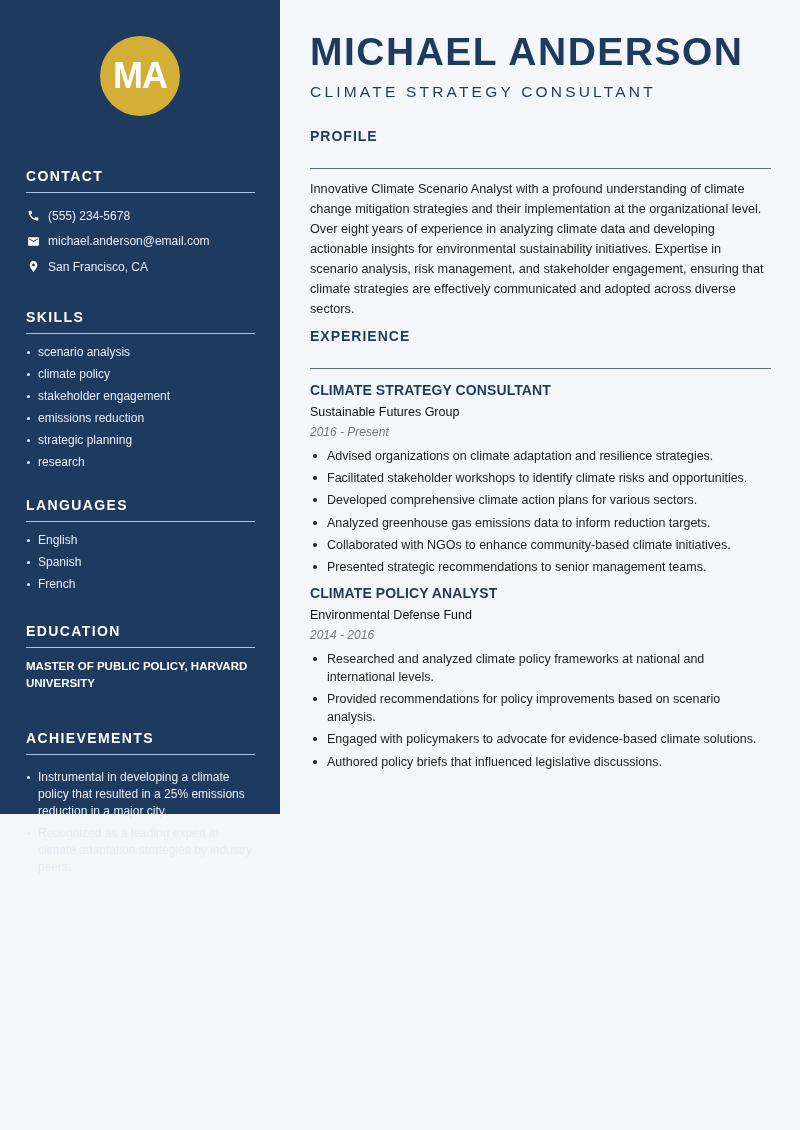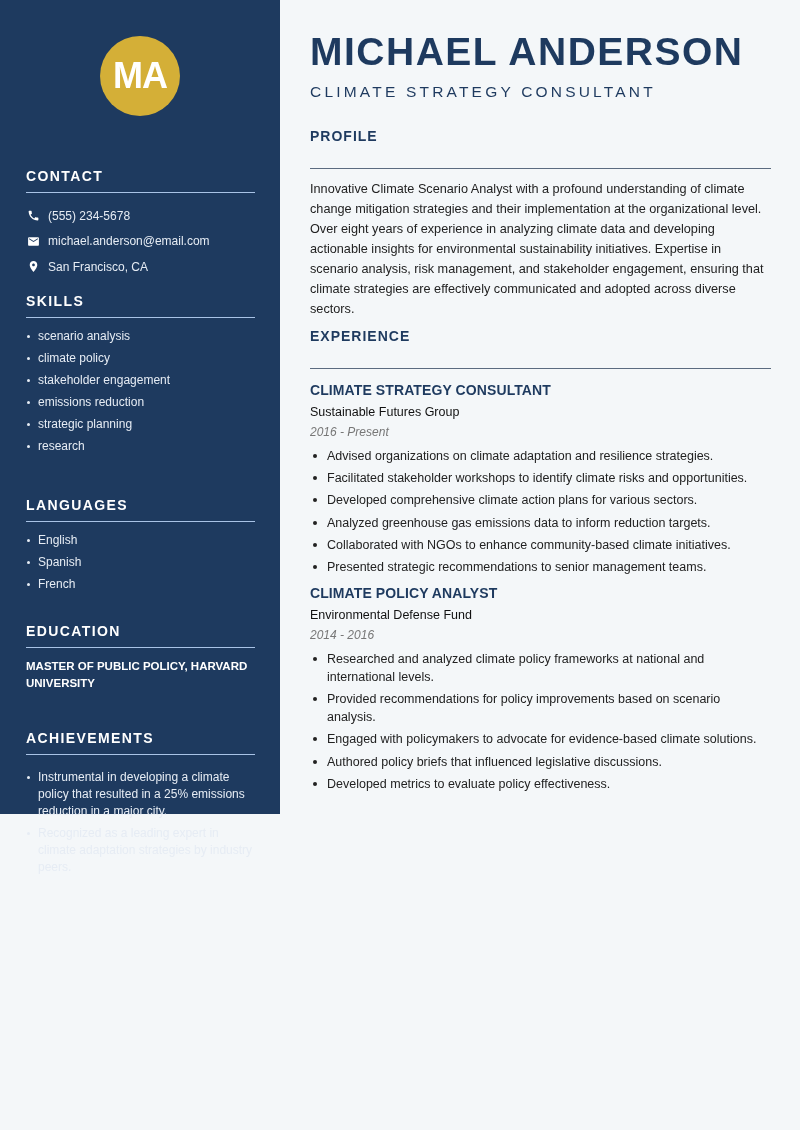--- a/index.html
+++ b/index.html
@@ -116,21 +116,21 @@
         <span class="ic">
           <svg viewBox="0 0 24 24">
               <path d="M12 2C8.1 2 5 5.1 5 9c0 5.2 7 13 7 13s7-7.8 7-13c0-3.9-3.1-7-7-7zm0 9.5c-1.4 0-2.5-1.1-2.5-2.5S10.6 6.5 12 6.5s2.5 1.1 2.5 2.5-1.1 2.5-2.5 2.5z"></path>
             </svg>
         </span>
         <span>San Francisco, CA</span>
       </li>
     </ul>
   </section>
 
-  <section class="side-section" style="top:293px;">
+  <section class="side-section" style="top:309px;">
     <h2 class="side-heading">SKILLS</h2>
     <ul class="bullets">
       <li>scenario analysis</li>
       <li>climate policy</li>
       <li>stakeholder engagement</li>
       <li>emissions reduction</li>
       <li>strategic planning</li>
       <li>research</li>
     </ul>
   </section>
@@ -186,17 +186,16 @@
 
     <div style="margin-top:9px;">
       <div class="job-title">CLIMATE POLICY ANALYST</div>
       <div class="company">Environmental Defense Fund</div>
       <div class="dates">2014 - 2016</div>
       <ul class="duties">
         <li>Researched and analyzed climate policy frameworks at national and international levels.</li>
         <li>Provided recommendations for policy improvements based on scenario analysis.</li>
         <li>Engaged with policymakers to advocate for evidence-based climate solutions.</li>
         <li>Authored policy briefs that influenced legislative discussions.</li>
-        <li>Developed metrics to evaluate policy effectiveness.</li>
       </ul>
     </div>
   </section>
 </main>
 
 </body></html>

